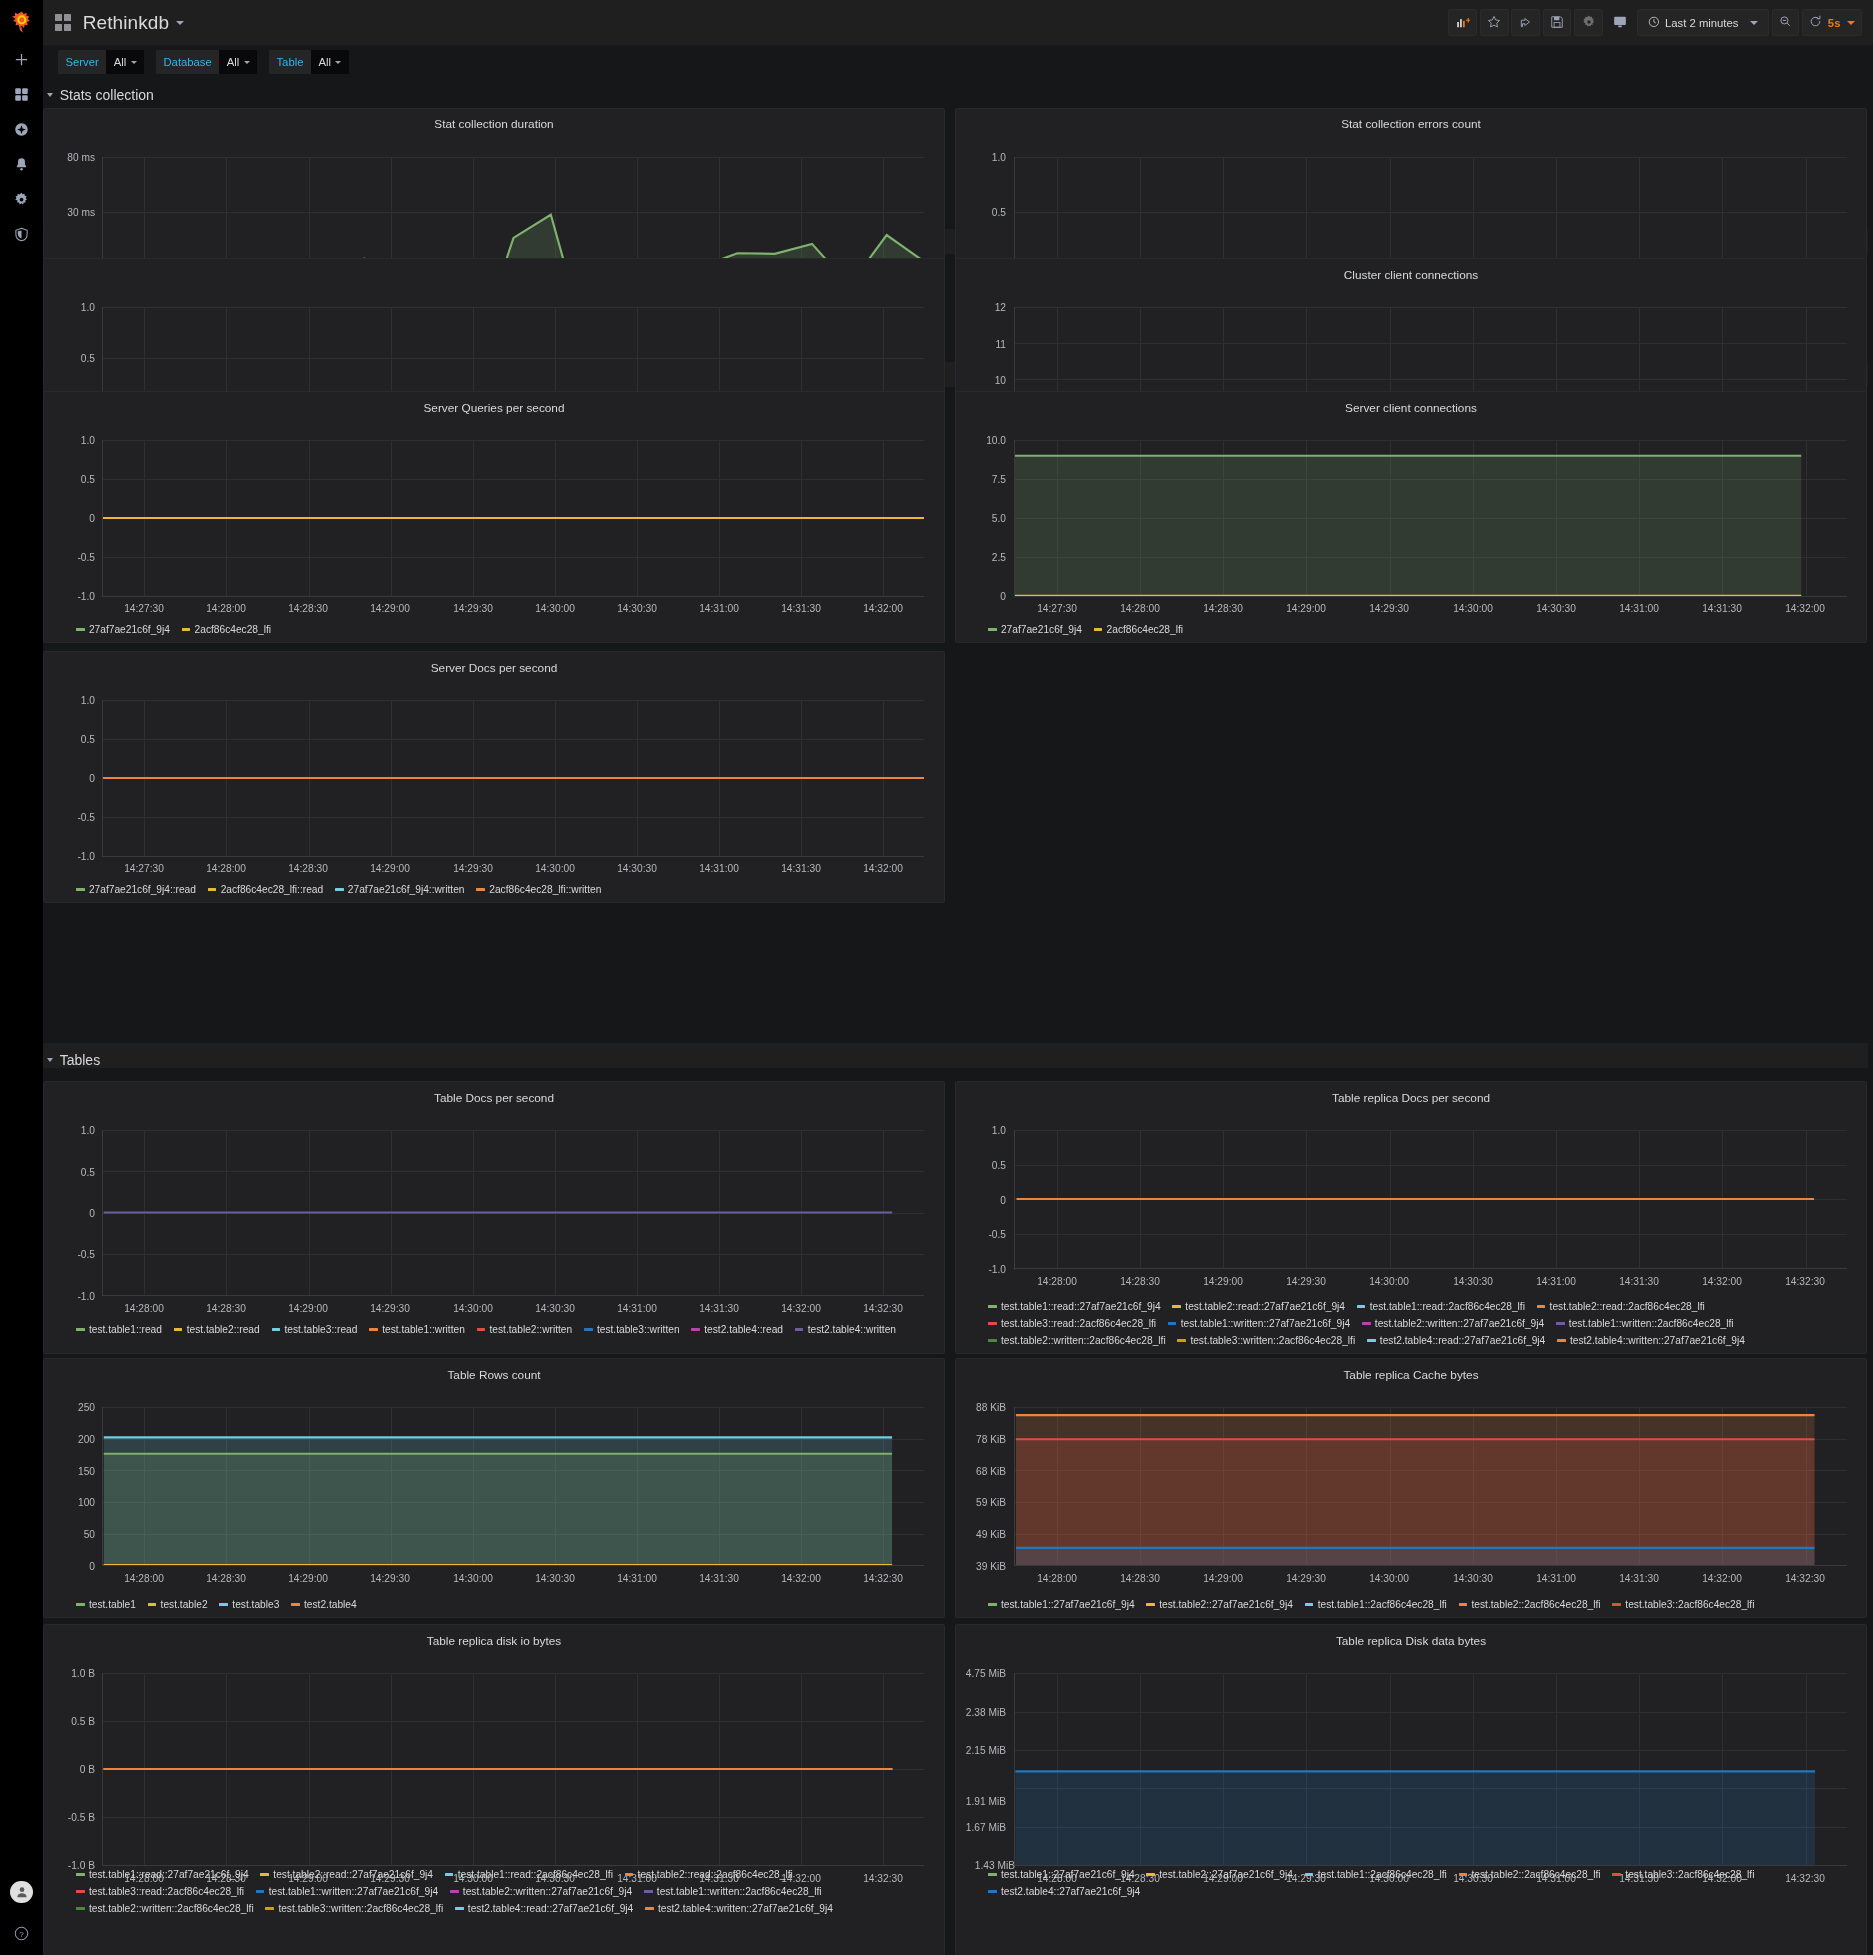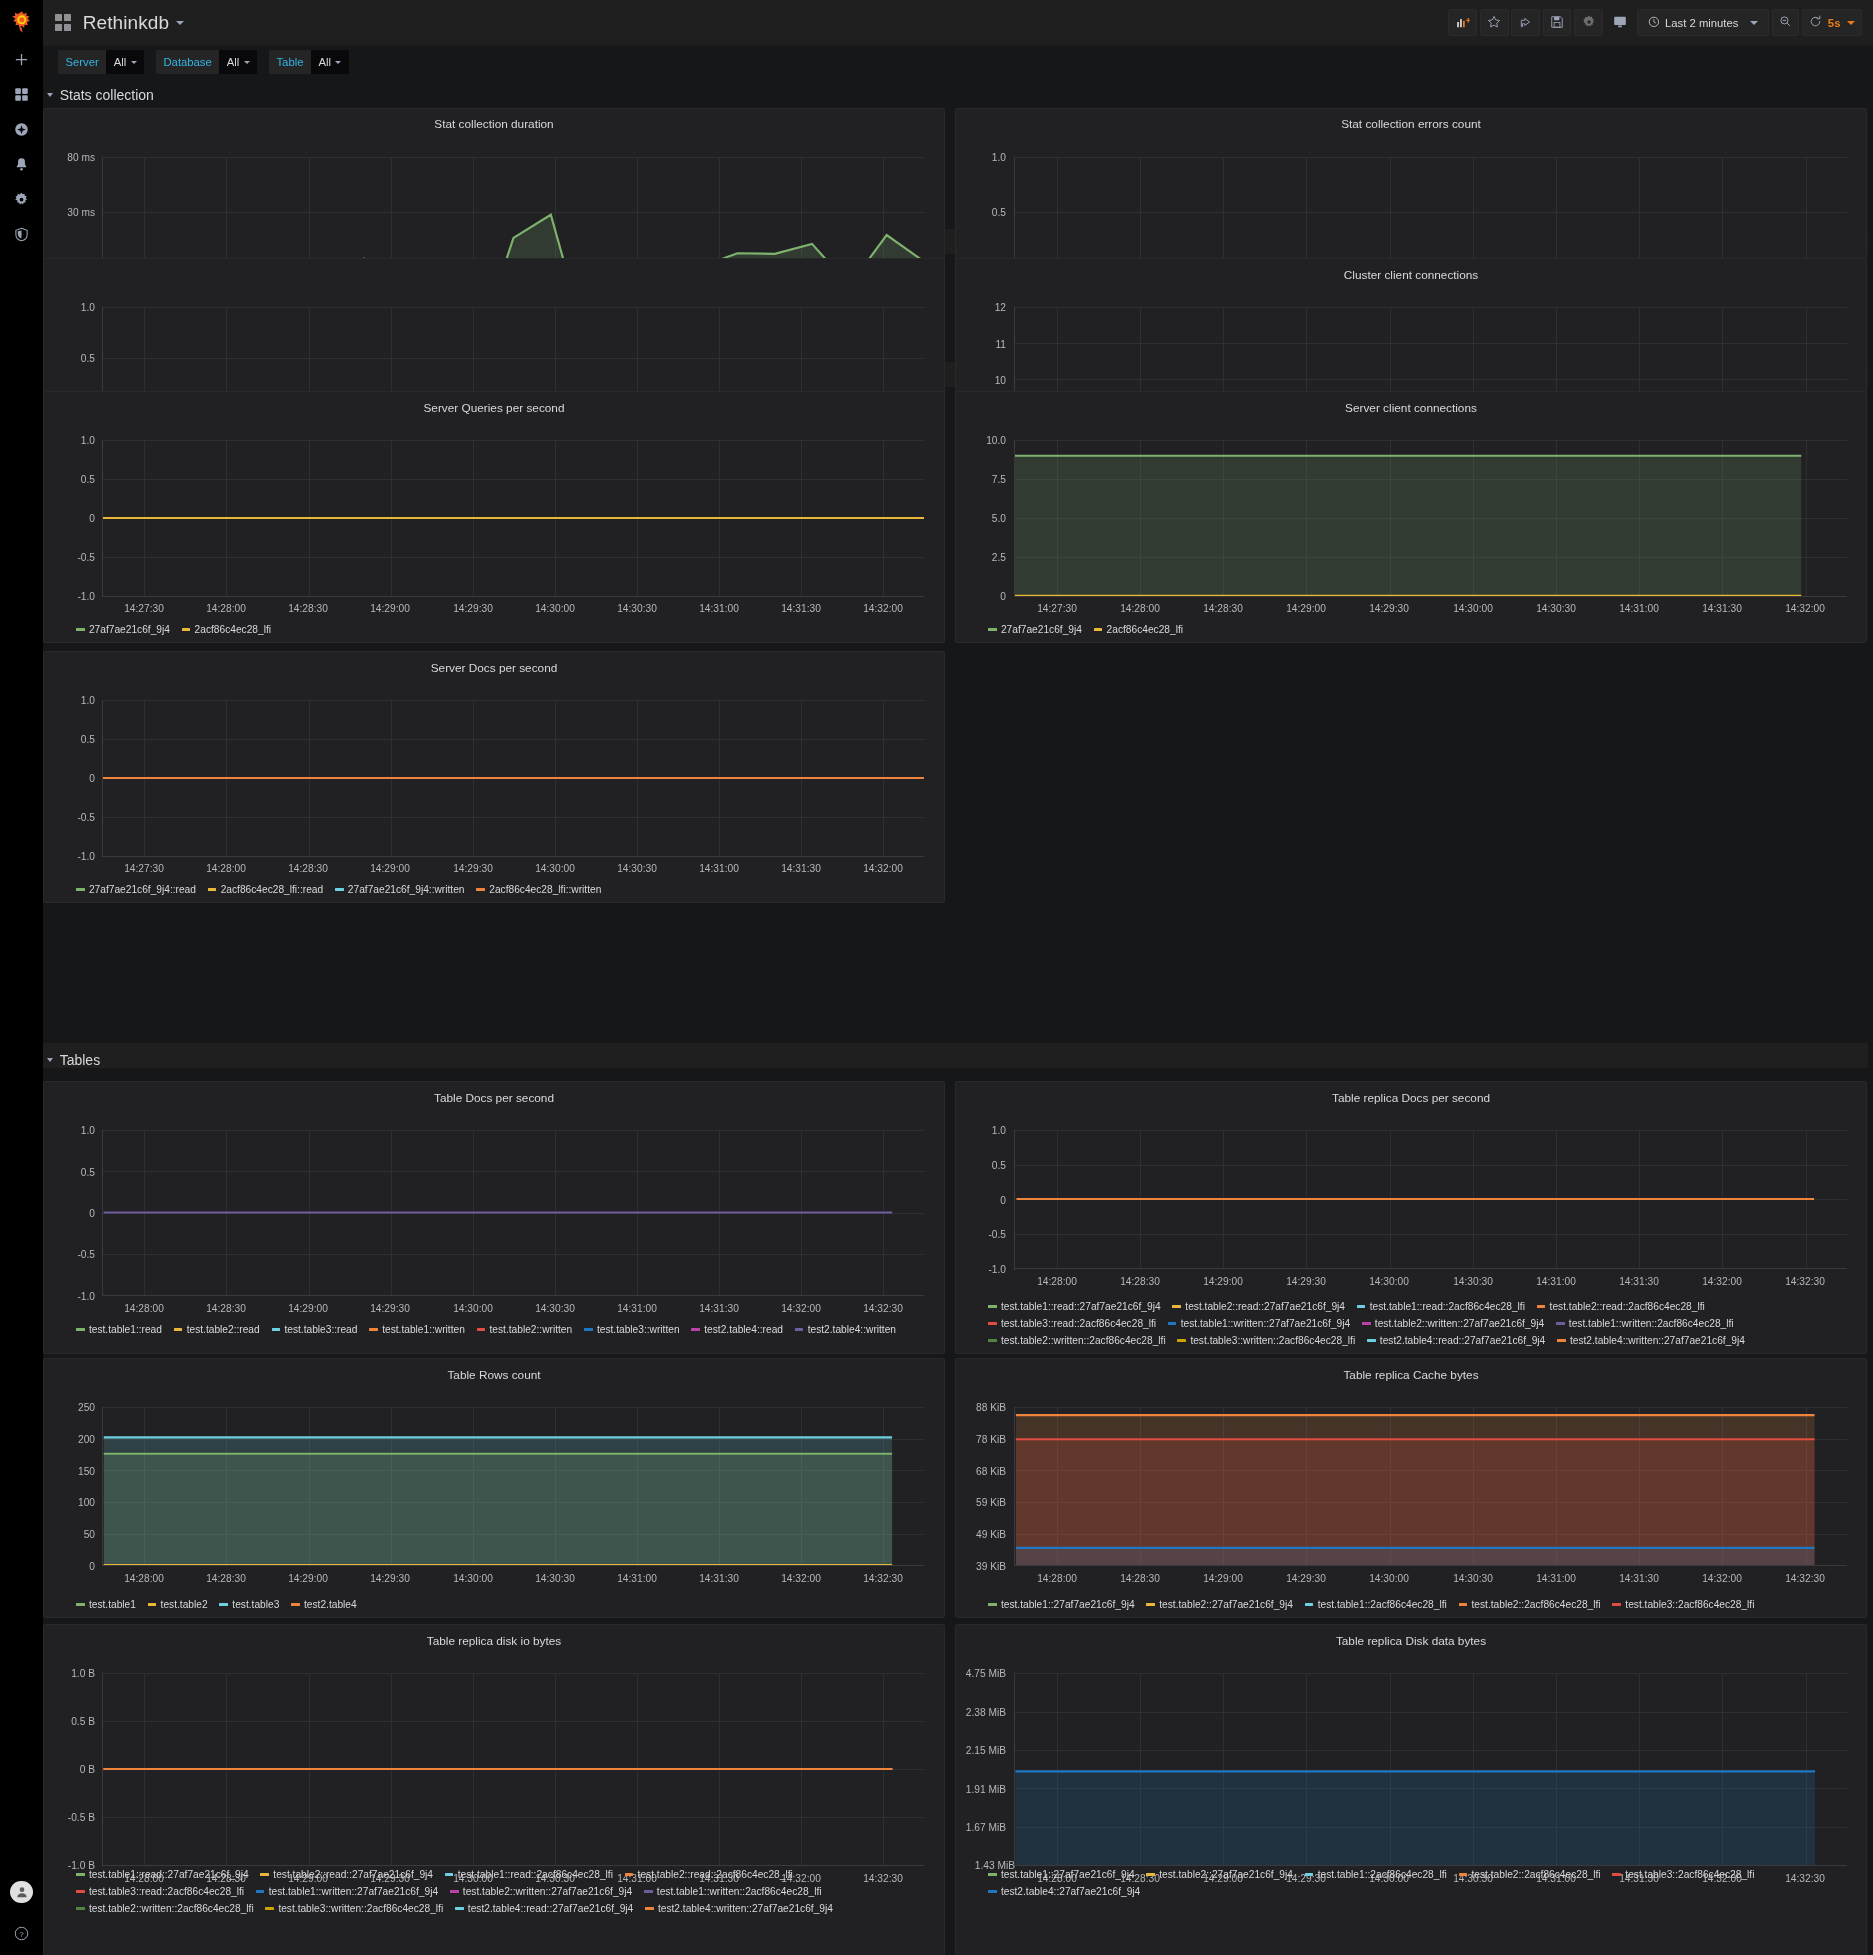--- a/index.html
+++ b/index.html
@@ -1037,21 +1037,21 @@
         <span class="li">
           <i class="sw" style="background: rgb(239, 132, 60);"></i>
           <span>test2.table4::written::27af7ae21c6f_9j4</span>
         </span>
       </div>
     </div>
     <div class="panel" style="left: 912px; top: 1546px; width: 912px; height: 332px;">
       <div class="panel-title">Table replica Disk data bytes</div>
       <div class="axis-label ylab" style="right: 851px; top: 240px;">1.43 MiB</div>
       <div class="axis-label ylab" style="right: 860px; top: 202px;">1.67 MiB</div>
-      <div class="axis-label ylab" style="right: 860px; top: 164px;">1.91 MiB</div>
+      <div class="axis-label ylab" style="right: 860px; top: 176px;">1.91 MiB</div>
       <div class="axis-label ylab" style="right: 860px; top: 125px;">2.15 MiB</div>
       <div class="axis-label ylab" style="right: 860px; top: 87px;">2.38 MiB</div>
       <div class="axis-label ylab" style="right: 860px; top: 48px;">4.75 MiB</div>
       <div class="axis-label xlab" style="left: 101px; top: 248px;">14:28:00</div>
       <div class="axis-label xlab" style="left: 184px; top: 248px;">14:28:30</div>
       <div class="axis-label xlab" style="left: 267px; top: 248px;">14:29:00</div>
       <div class="axis-label xlab" style="left: 350px; top: 248px;">14:29:30</div>
       <div class="axis-label xlab" style="left: 433px; top: 248px;">14:30:00</div>
       <div class="axis-label xlab" style="left: 517px; top: 248px;">14:30:30</div>
       <div class="axis-label xlab" style="left: 600px; top: 248px;">14:31:00</div>

